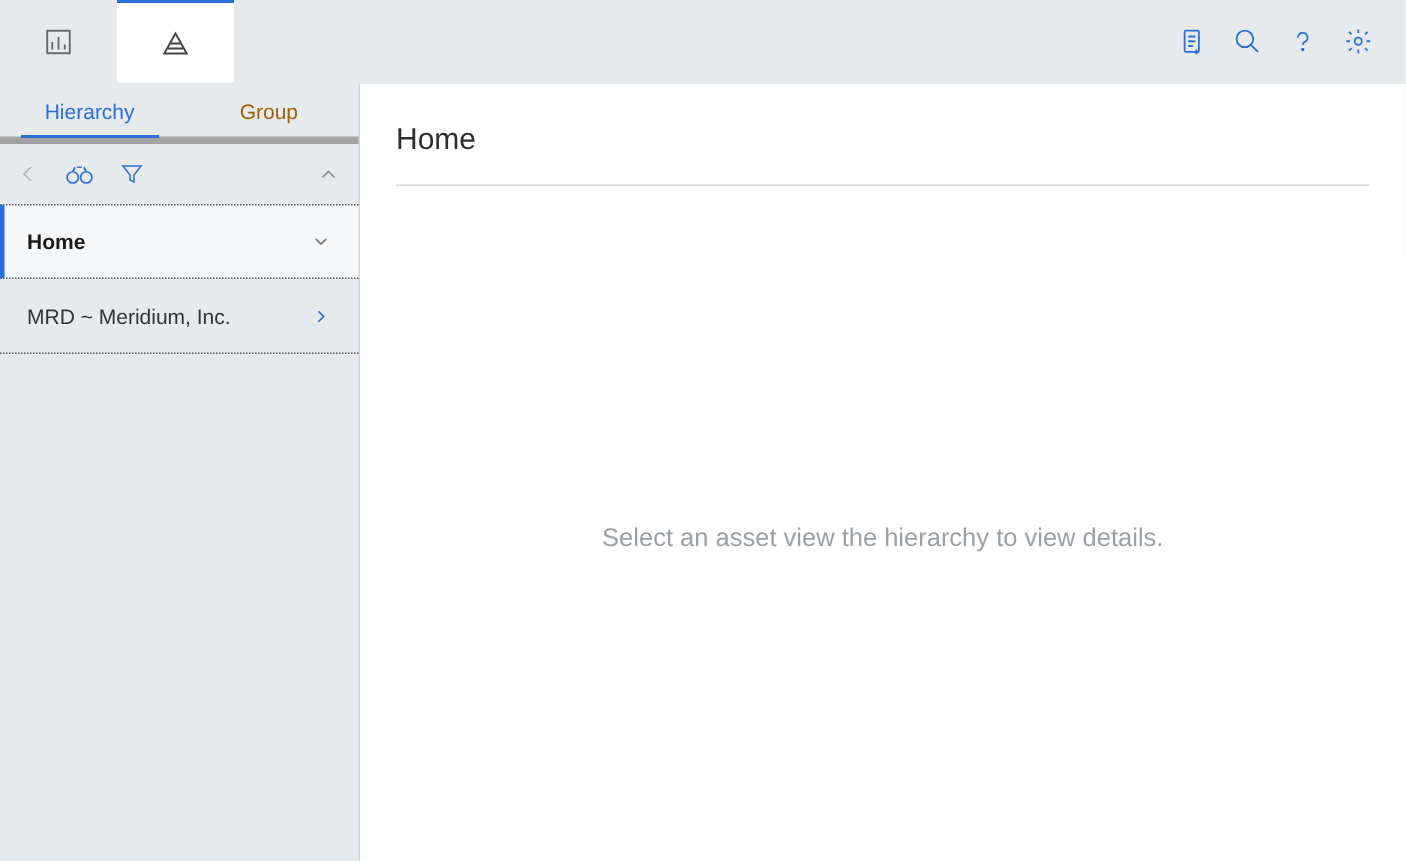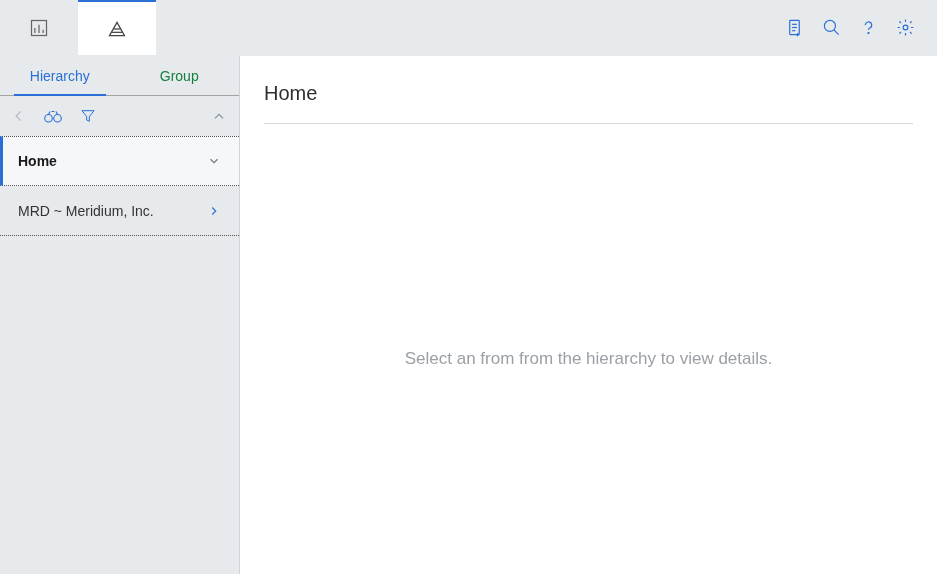--- a/index.html
+++ b/index.html
@@ -53,29 +53,29 @@
   .sidebar {
     width: 240px;
     background: #e7eaed;
     border-right: 1px solid #d0d3d7;
     display: flex;
     flex-direction: column;
   }
   .side-tabs {
     display: flex;
     height: 40px;
-    border-bottom: 1px solid #a3a3a3;
+    border-bottom: 5px solid #a3a3a3;
   }
   .side-tab {
     flex: 1;
     display: flex;
     align-items: center;
     justify-content: center;
     font-size: 14px;
-    color: #15803d;
+    color: #a16207;
     cursor: pointer;
     position: relative;
   }
   .side-tab.active {
     color: #2a6fd6;
   }
   .side-tab.active::after {
     content: "";
     position: absolute;
     bottom: -1px;
@@ -261,15 +261,15 @@
           <svg width="14" height="14" viewBox="0 0 24 24" fill="none" stroke="#2a6fd6" stroke-width="2">
             <polyline points="9,6 15,12 9,18"></polyline>
           </svg>
         </span>
       </div>
     </div>
   </div>
 
   <div class="content">
     <div class="page-title">Home</div>
-    <div class="placeholder">Select an from from the hierarchy to view details.</div>
+    <div class="placeholder">Select an asset view the hierarchy to view details.</div>
   </div>
 </div>
 
 </body></html>

